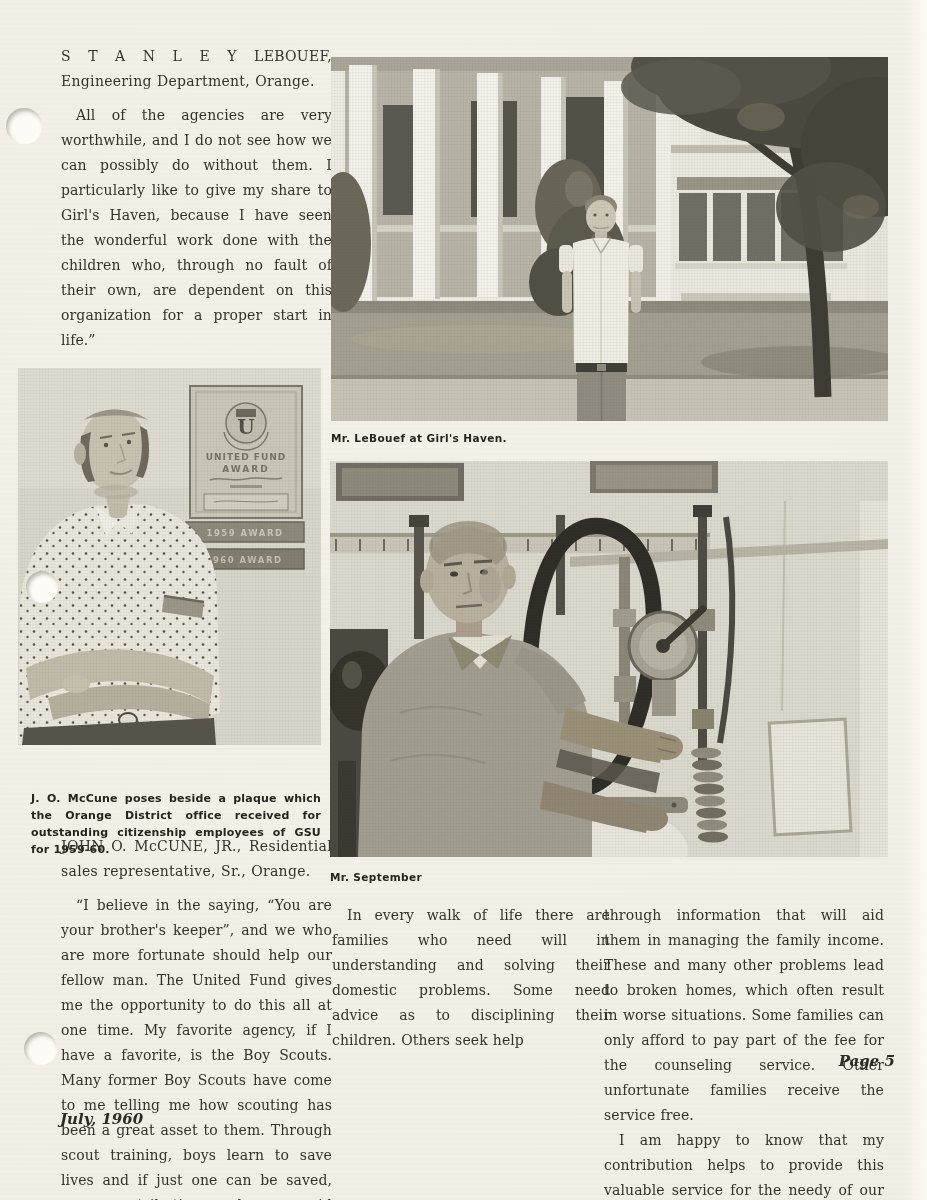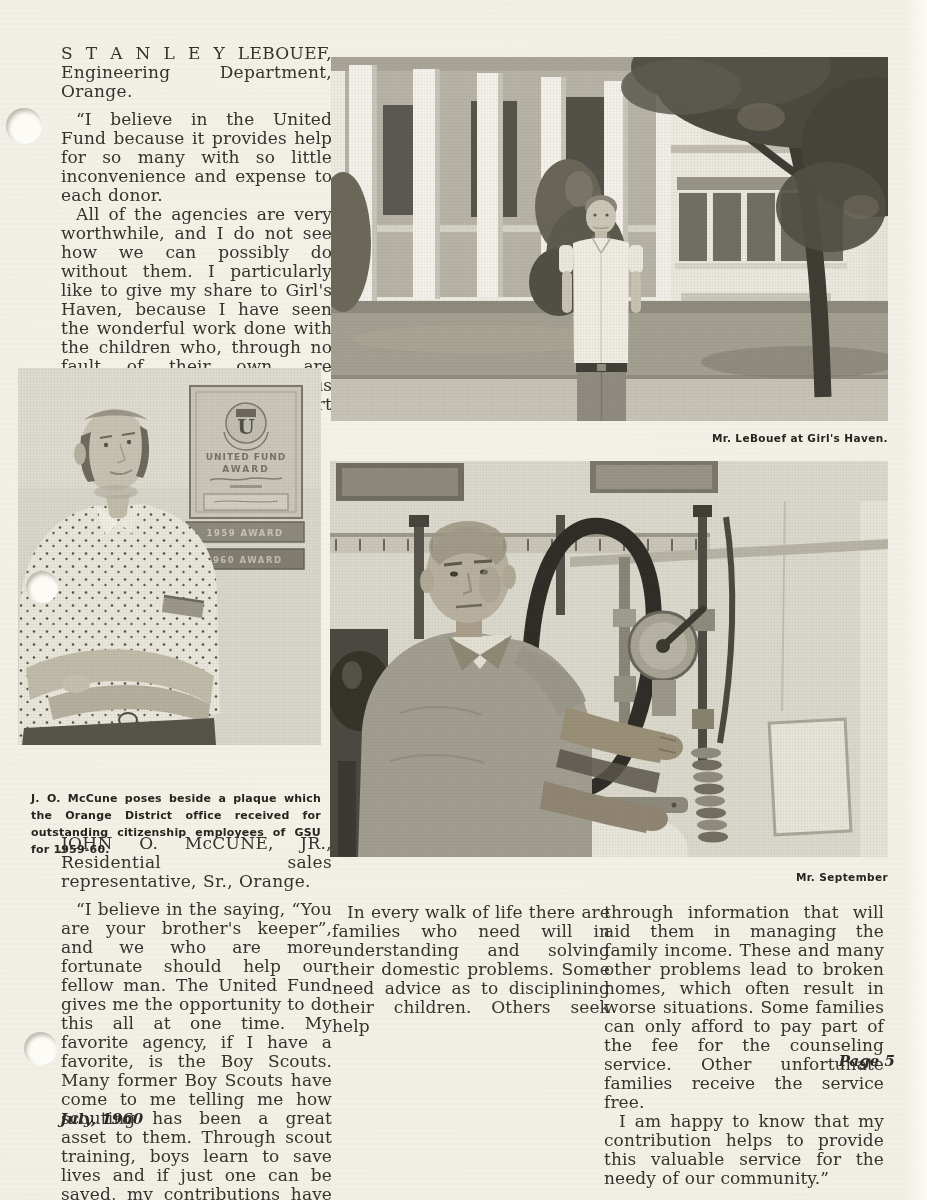--- a/index.html
+++ b/index.html
@@ -16,31 +16,31 @@
     content:""; position:absolute; inset:0; pointer-events:none;
     background: repeating-linear-gradient(0deg, rgba(130,120,95,.02) 0 2px, transparent 2px 5px);
   }
   .edge-right {
     position:absolute; top:0; right:0; width:24px; height:100%;
     background: linear-gradient(90deg, rgba(255,255,255,0), #fbfaf4);
   }
   
   .col {
     position:absolute; text-align:justify;
-    font-size:17px; line-height:19px; color:#35332c;
+    font-size:14px; line-height:25px; color:#35332c;
     letter-spacing:.1px; word-spacing:.5px;
   }
   .col p { margin:0; text-indent:15px; }
   .col p.head { text-indent:0; margin:0 0 9px 0; letter-spacing:.3px; }
   
   .cap {
     position:absolute; font-family:"DejaVu Sans", sans-serif; font-weight:bold;
     color:#26241e;
   }
-  .cap.center { text-align:right; font-size:10.5px; letter-spacing:.4px; }
+  .cap.center { text-align:left; font-size:10.5px; letter-spacing:.4px; }
   .cap.block  { font-size:11px; line-height:17px; text-align:justify; letter-spacing:.2px; }
   
   .photo { position:absolute; overflow:hidden; background:#d8d5ca; }
   .photo svg { display:block; width:100%; height:100%; }
   .photo::after {   
     content:""; position:absolute; inset:0; pointer-events:none;
     background:
       repeating-linear-gradient(0deg,  rgba(85,80,65,.05) 0 1px, transparent 1px 3px),
       repeating-linear-gradient(90deg, rgba(85,80,65,.04) 0 1px, transparent 1px 3px);
   }
@@ -55,21 +55,20 @@
     font-size:15px; color:#2c2b25;
   }
 </style>
 </head>
 <body>
 
 <div class="sheet"></div>
 
 <div class="col" style="left:61px; top:44px; width:271px;">
   <p class="head">S T A N L E Y  LEBOUEF, Engineering Department, Orange.</p>
-  <p>“I believe in the United Fund because it provides help for so many with so little inconvenience and expense to each donor.</p>
   <p>All of the agencies are very worthwhile, and I do not see how we can possibly do without them. I particularly like to give my share to Girl's Haven, because I have seen the wonderful work done with the children who, through no fault of their own, are dependent on this organization for a proper start in life.”</p>
 </div>
 
 <div class="photo" style="left:331px; top:57px; width:557px; height:364px;">
 <svg viewBox="0 0 557 364" preserveAspectRatio="none">
   <rect width="557" height="364" fill="#e8e6dc"></rect>
   <g>
     <rect x="0" y="0" width="370" height="252" fill="#edebe2"></rect>
     <rect x="0" y="0" width="340" height="14" fill="#a9a599"></rect>
     <rect x="14" y="14" width="316" height="226" fill="#b7b3a6"></rect>

